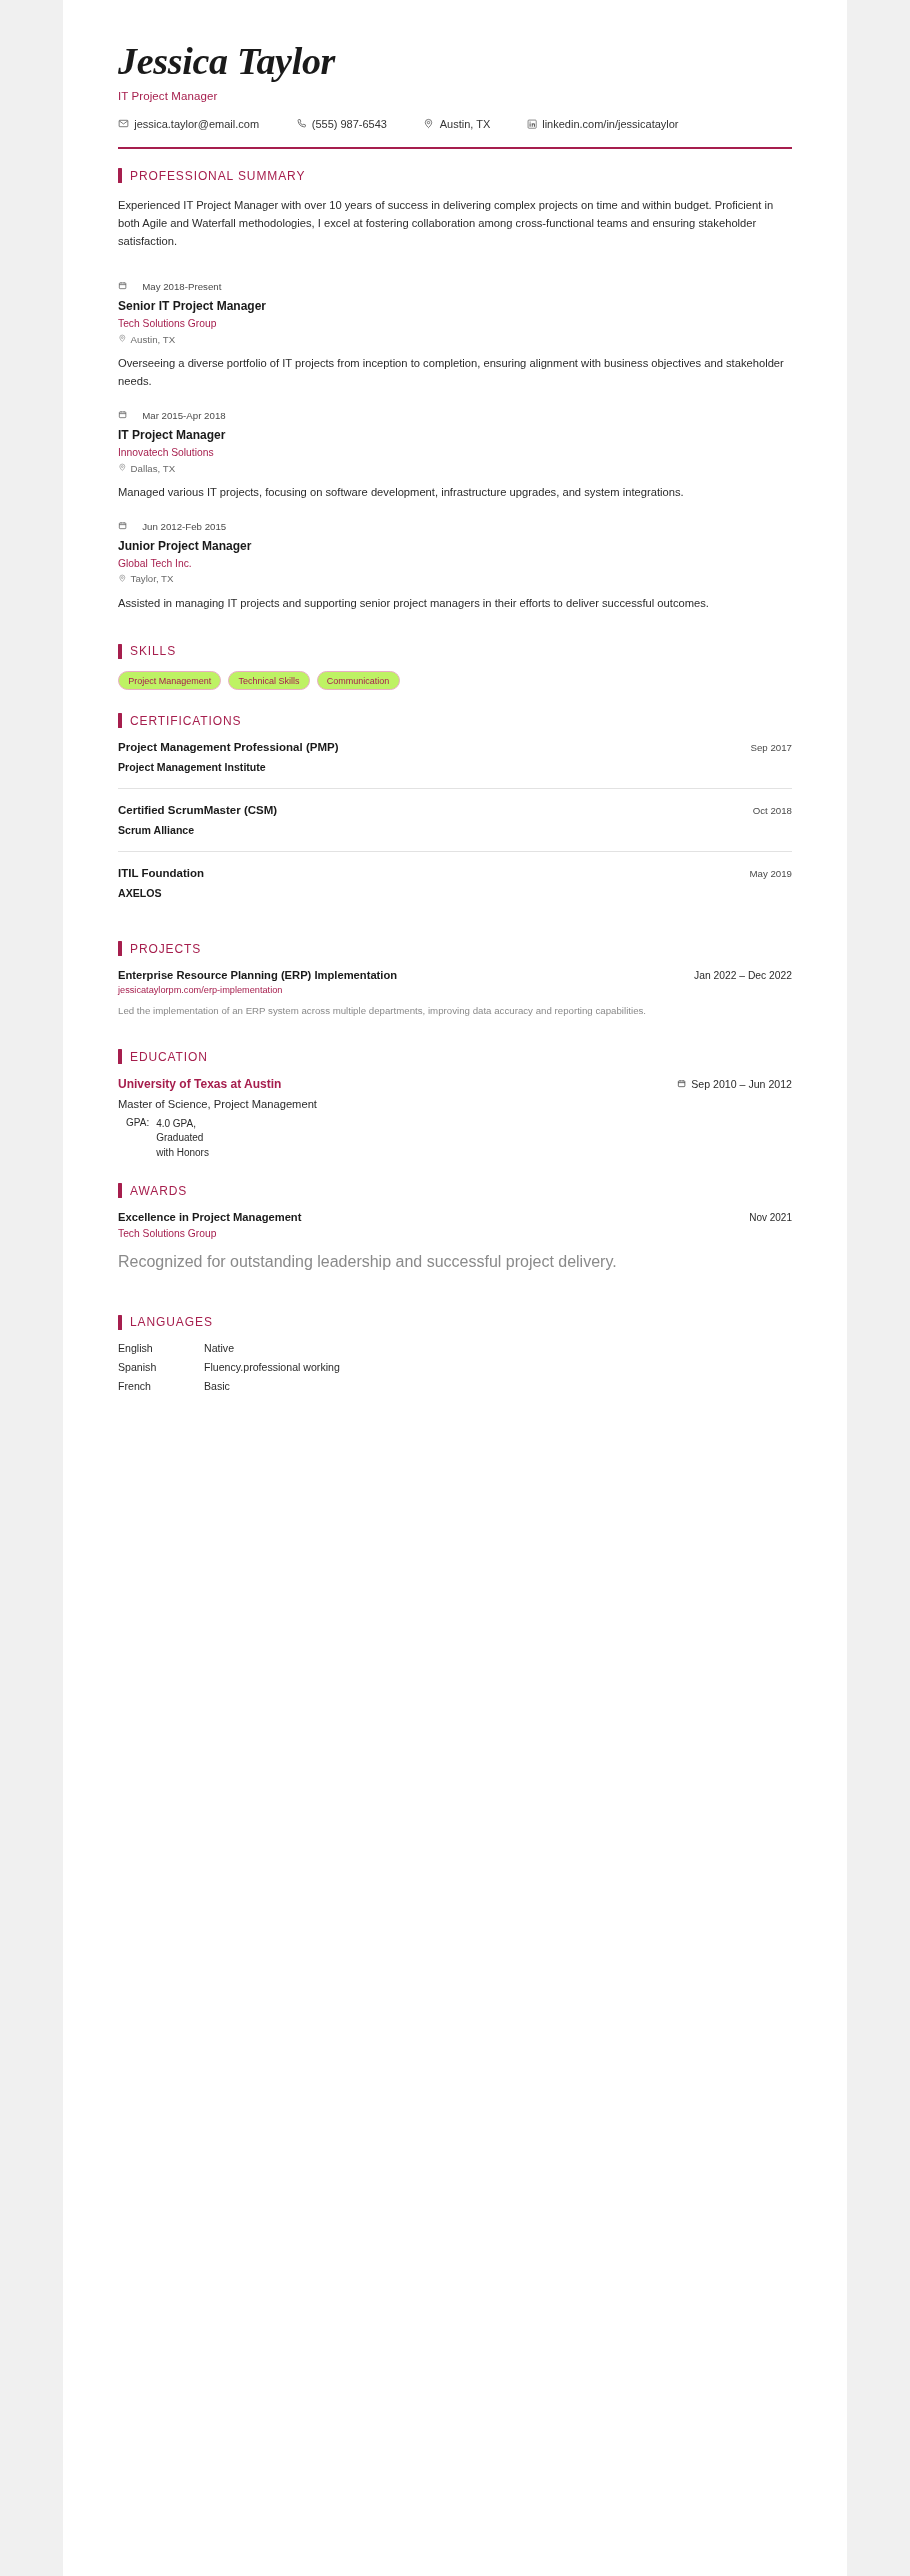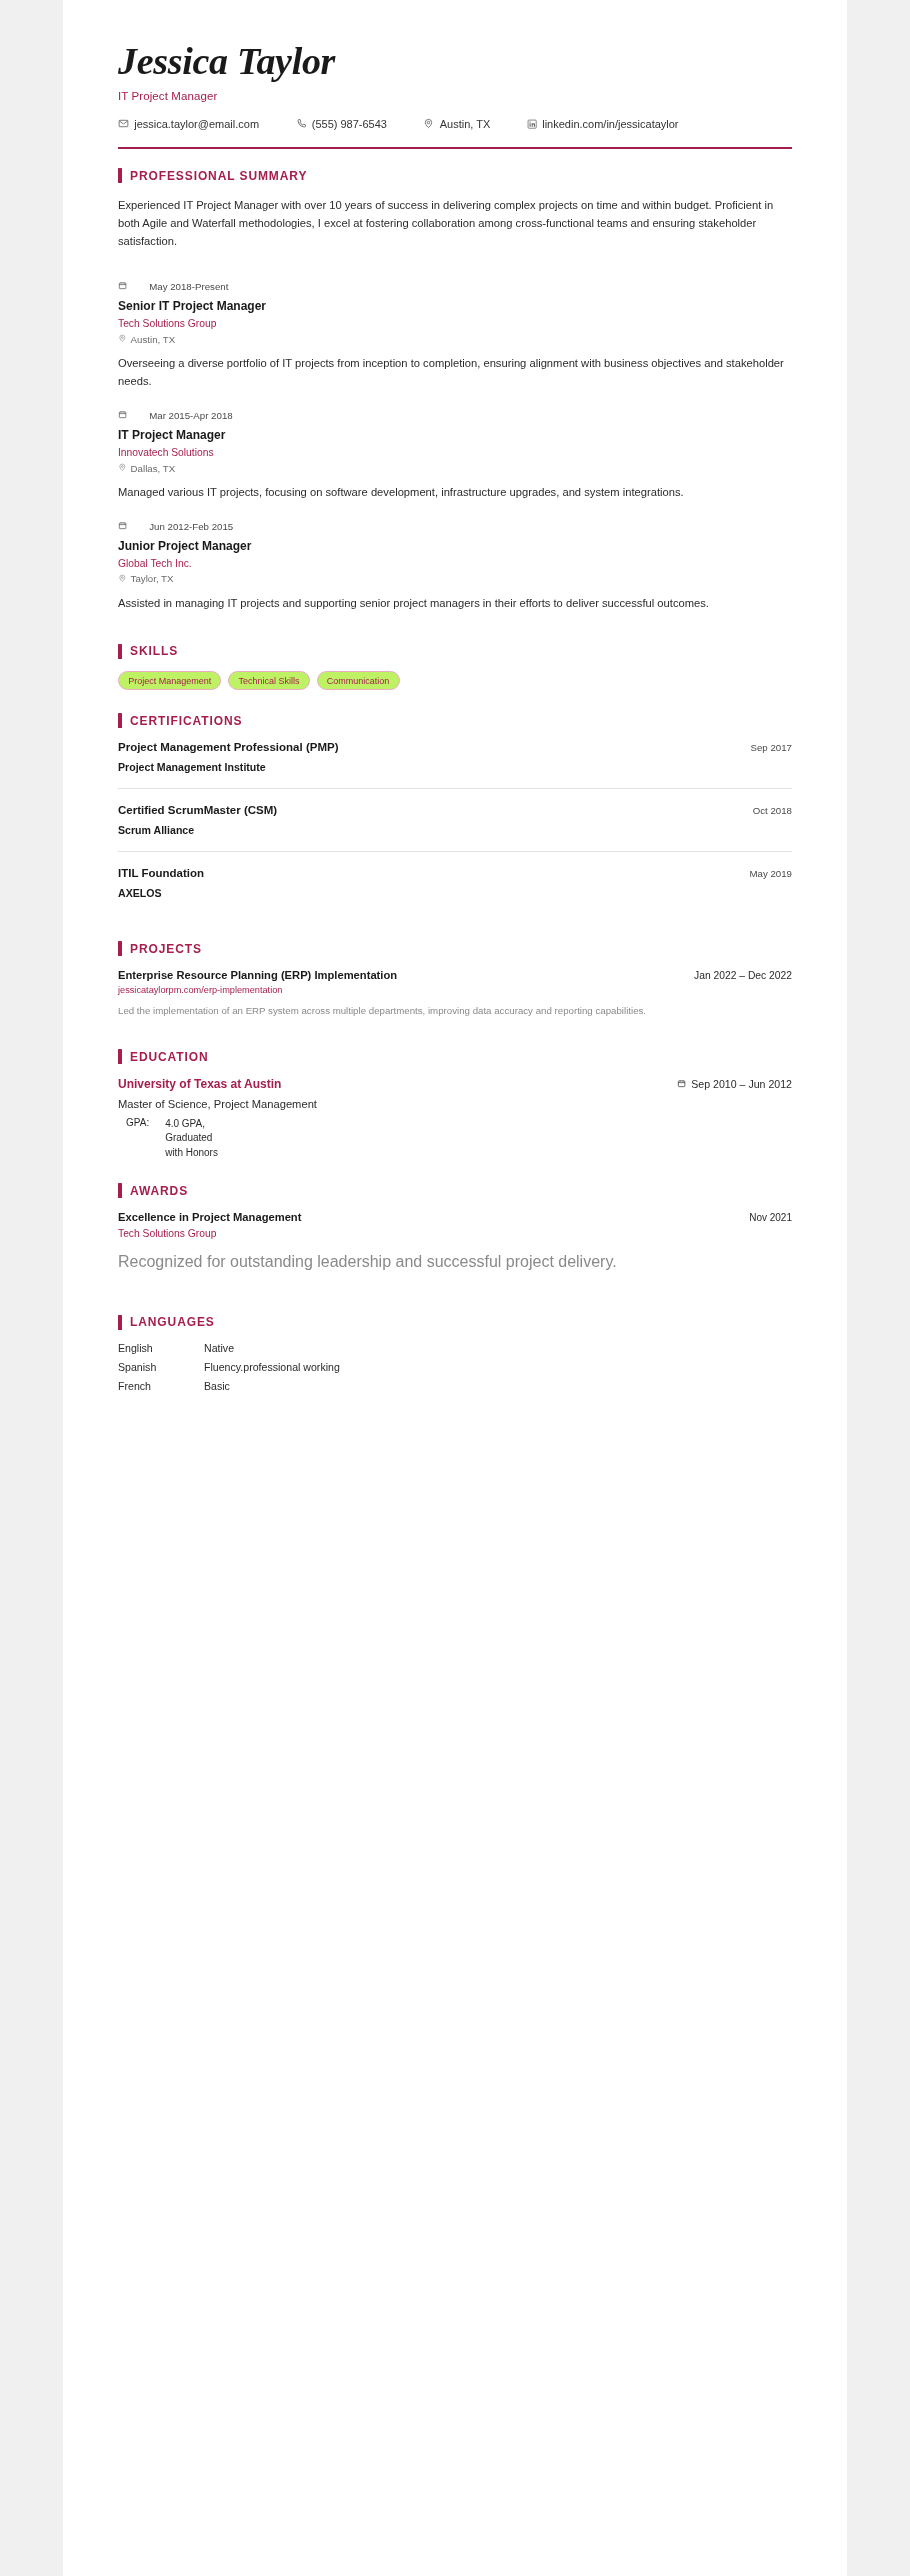--- a/index.html
+++ b/index.html
@@ -72,36 +72,36 @@
   .section-bar {
     width: 4px;
     height: 15px;
     background: #a61e4d;
     border-radius: 0.6px;
     flex: none;
   }
   .section-title {
     color: #a61e4d;
     font-size: 12px;
-    font-weight: 700;
+    font-weight: 400;
     letter-spacing: 0.9px;
     text-transform: uppercase;
   }
   .body-text {
     font-size: 11.2px;
     line-height: 1.62;
     color: #2b2b2b;
     max-width: 803px;
   }
   
   .exp-item { margin-bottom: 19.5px; }
   .meta-line {
     display: flex;
     align-items: flex-end;
-    gap: 22px;
+    gap: 15px;
     font-size: 9.7px;
     color: #4a4a4a;
     margin-bottom: 6.9px;
   }
   .exp-role {
     font-size: 12px;
     font-weight: 700;
     color: #1a1a1a;
     margin-bottom: 5.2px;
   }
@@ -220,21 +220,21 @@
     padding-left: 11.5px;
   }
   .edu-degree {
     font-size: 11.2px;
     color: #2b2b2b;
     margin-bottom: 6.9px;
   }
   .edu-gpa-row {
     display: flex;
     align-items: flex-start;
-    gap: 16px;
+    gap: 7px;
     font-size: 10px;
     color: #2b2b2b;
     padding-left: 8px;
   }
   .edu-gpa-label { flex: none; }
   .edu-gpa-lines { line-height: 1.45; }
   
   .award-top {
     display: flex;
     justify-content: space-between;

